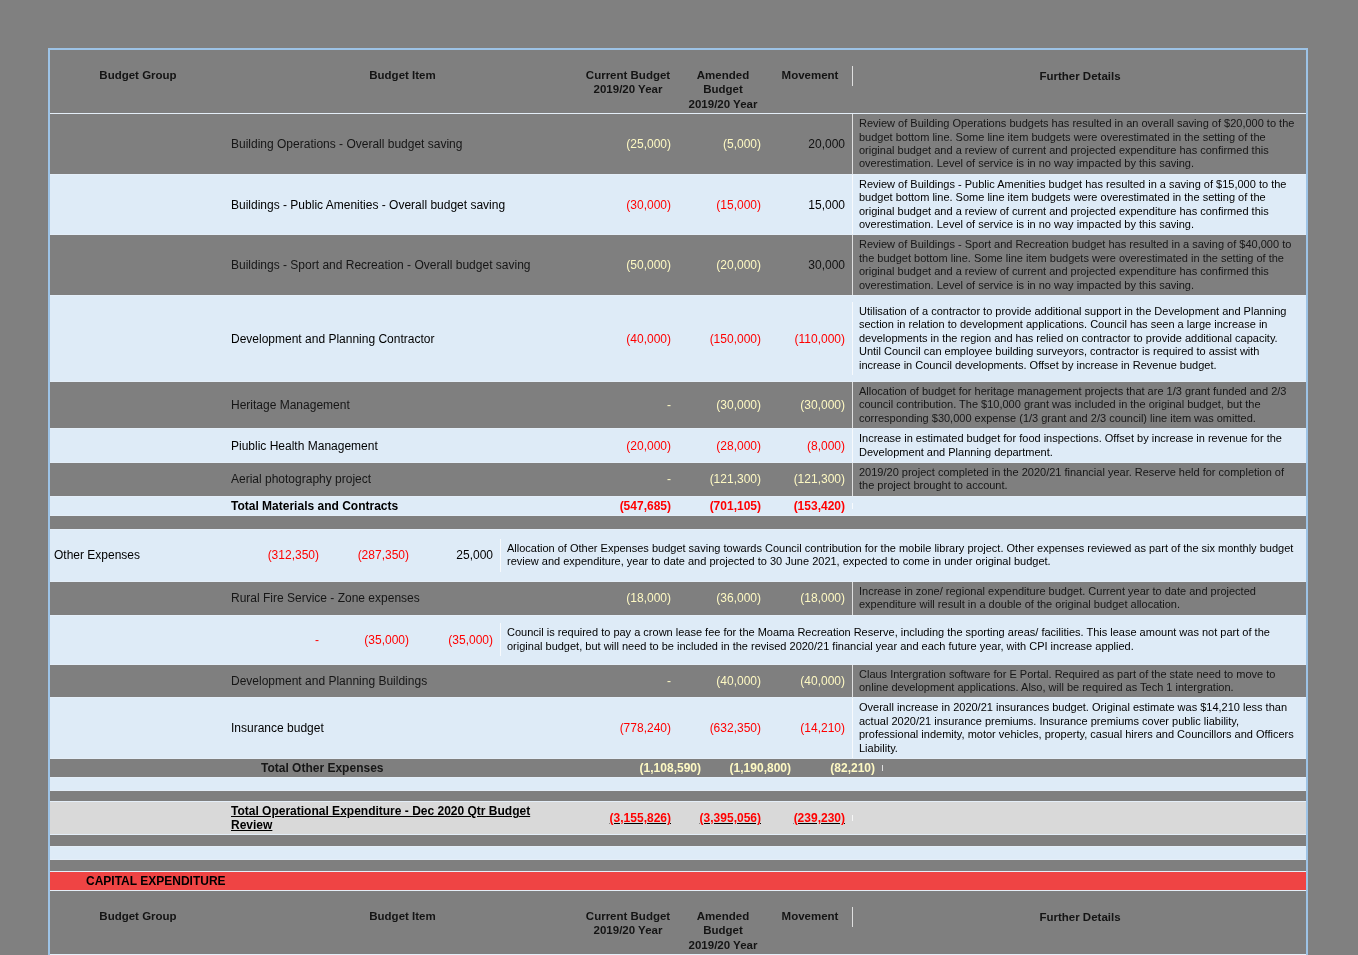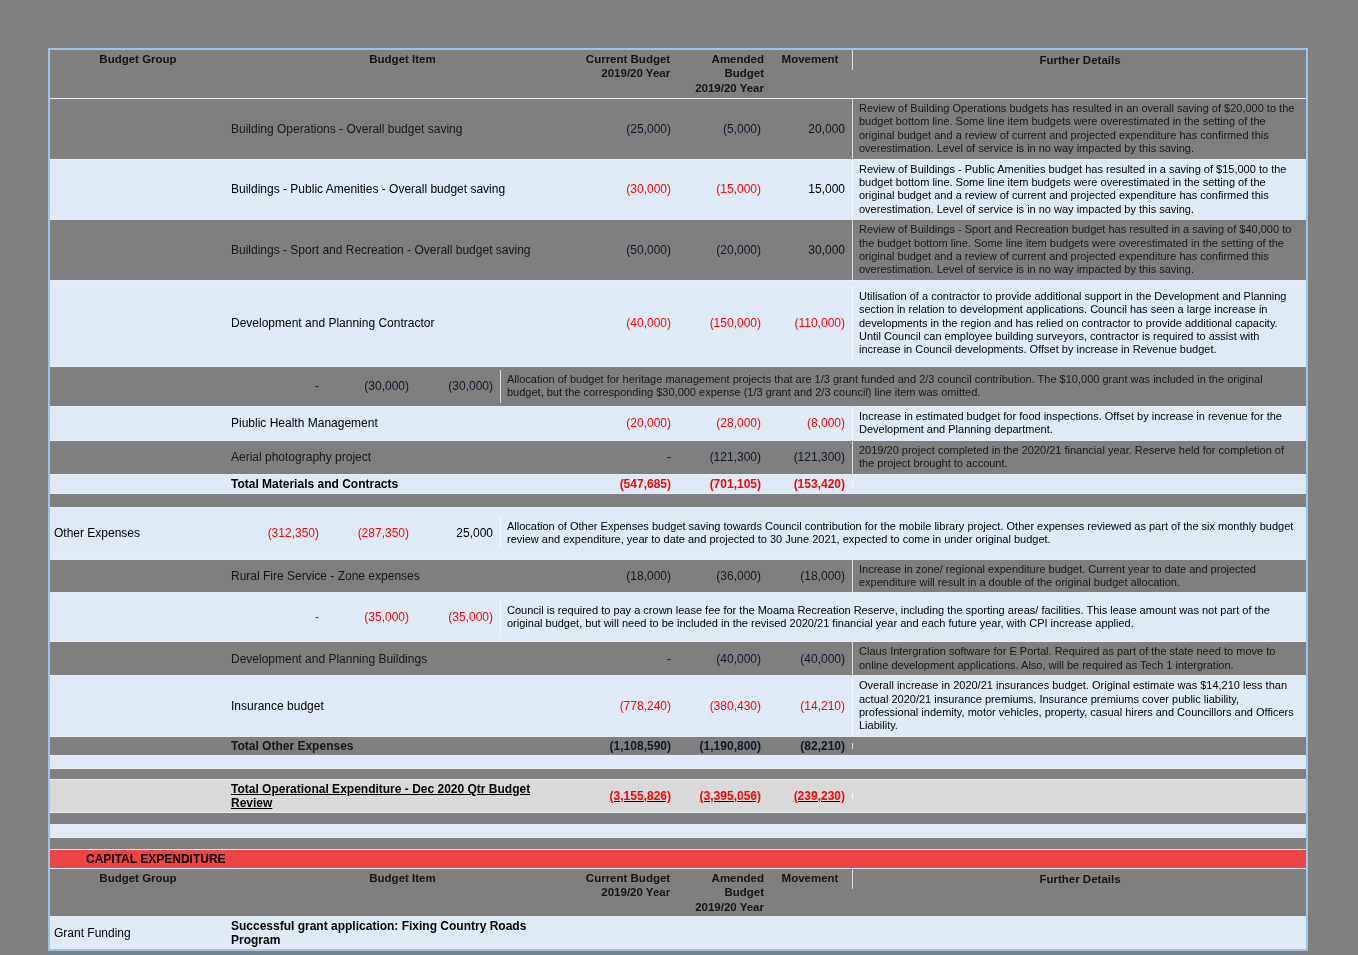--- a/index.html
+++ b/index.html
@@ -30,29 +30,30 @@
   .c-item{width:352px;padding-left:5px;}
   .c-cur{width:100px;}
   .c-amd{width:90px;}
   .c-mov{width:84px;}
   .c-det{flex:1;font-size:11px;line-height:1.22;padding:3px 5px 3px 6px;border-left:1px solid rgba(255,255,255,.75);}
   .num{text-align:right;color:#FF0000;padding-right:7px;}
   .mov-pos{color:#000;}
   .bold{font-weight:bold;}
   .t-total .cell{font-weight:bold;}
   .t-header .hcell,.t-header2 .hcell{
-    font-weight:bold;color:#161616;text-align:right;
+    font-weight:bold;color:#161616;text-align:center;
     display:flex;align-items:center;justify-content:center;
     white-space:pre-line;line-height:1.25;font-size:11.5px;
     height:100%;
+    margin-top:16px;
   }
   .t-header,.t-header2{align-items:stretch;}
   
   .sh-gray .cell{color:#161616;}
-  .sh-gray .num{color:#0f172a;}
+  .sh-gray .num{color:#fef9c3;}
   .sh-gray .mov-pos{color:#111111;}
   .sh-gray .hcell{color:#141414;}
   .section-label{
     font-weight:bold;font-size:12px;color:#000;
     padding-left:36px;
   }
 </style>
 </head>
 <body>
 
@@ -94,20 +95,21 @@
     <div class="row t-data sh-blue" style="min-height: 86px;">
       <div class="cell c-group"></div>
       <div class="cell c-item">Development and Planning Contractor</div>
       <div class="cell c-cur num">(40,000)</div>
       <div class="cell c-amd num">(150,000)</div>
       <div class="cell c-mov num">(110,000)</div>
       <div class="cell c-det">Utilisation of a contractor to provide additional support in the Development and Planning section in relation to development applications. Council has seen a large increase in developments in the region and has relied on contractor to provide additional capacity. Until Council can employee building surveyors, contractor is required to assist with increase in Council developments. Offset by increase in Revenue budget.</div>
     </div>
     <div class="row t-data sh-gray" style="min-height: 40px;">
       <div class="cell c-group"></div>
+      <div class="cell c-item">Heritage Management</div>
       <div class="cell c-cur num">-</div>
       <div class="cell c-amd num">(30,000)</div>
       <div class="cell c-mov num">(30,000)</div>
       <div class="cell c-det">Allocation of budget for heritage management projects that are 1/3 grant funded and 2/3 council contribution. The $10,000 grant was included in the original budget, but the corresponding $30,000 expense (1/3 grant and 2/3 council) line item was omitted.</div>
     </div>
     <div class="row t-data sh-blue" style="min-height: 32px;">
       <div class="cell c-group"></div>
       <div class="cell c-item">Piublic Health Management</div>
       <div class="cell c-cur num">(20,000)</div>
       <div class="cell c-amd num">(28,000)</div>
@@ -158,25 +160,25 @@
       <div class="cell c-item">Development and Planning Buildings</div>
       <div class="cell c-cur num">-</div>
       <div class="cell c-amd num">(40,000)</div>
       <div class="cell c-mov num">(40,000)</div>
       <div class="cell c-det">Claus Intergration software for E Portal. Required as part of the state need to move to online development applications. Also, will be required as Tech 1 intergration.</div>
     </div>
     <div class="row t-data sh-blue" style="min-height: 50px;">
       <div class="cell c-group"></div>
       <div class="cell c-item">Insurance budget</div>
       <div class="cell c-cur num">(778,240)</div>
-      <div class="cell c-amd num">(380,430)</div>
+      <div class="cell c-amd num">(632,350)</div>
       <div class="cell c-mov num">(14,210)</div>
       <div class="cell c-det">Overall increase in 2020/21 insurances budget. Original estimate was $14,210 less than actual 2020/21 insurance premiums. Insurance premiums cover public liability, professional indemity, motor vehicles, property, casual hirers and Councillors and Officers Liability.</div>
     </div>
-    <div class="row t-total sh-gray" style="min-height: 18px;">
+    <div class="row t-total sh-gray" style="min-height: 18px; padding-left: 30px;">
       <div class="cell c-group"></div>
       <div class="cell c-item">Total Other Expenses</div>
       <div class="cell c-cur num">(1,108,590)</div>
       <div class="cell c-amd num">(1,190,800)</div>
       <div class="cell c-mov num">(82,210)</div>
       <div class="cell c-det"></div>
     </div>
     <div class="row t-spacer sh-blue" style="min-height: 13px;"></div>
     <div class="row t-spacer sh-gray" style="min-height: 11px;"></div>
     <div class="row t-total sh-lightgray" style="min-height: 19px; text-decoration: underline;">

